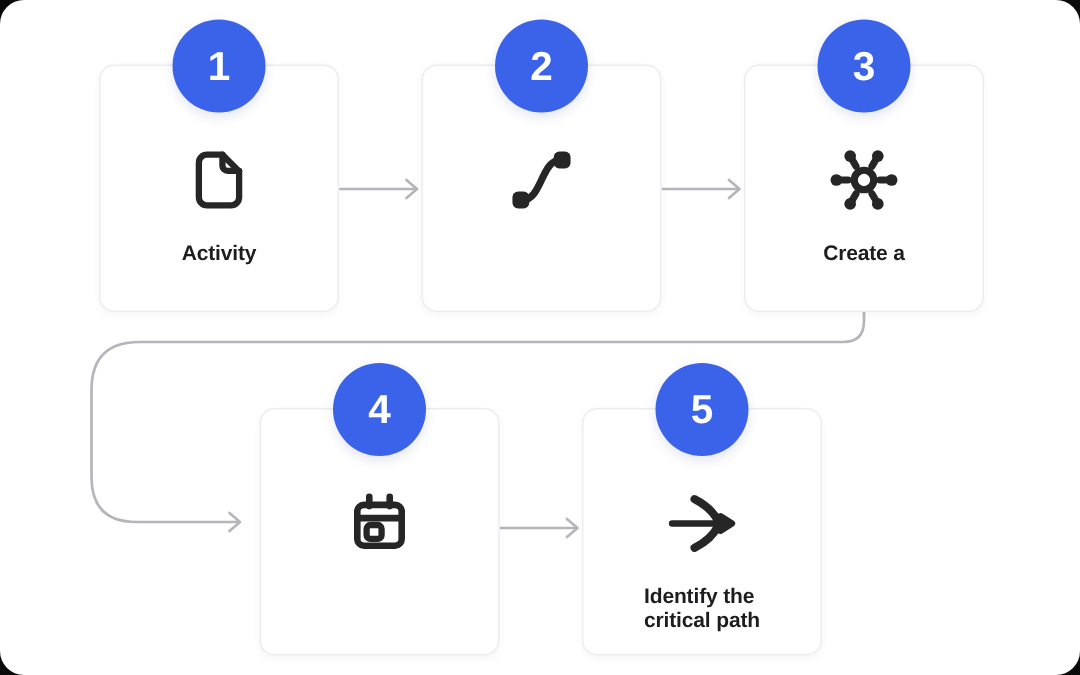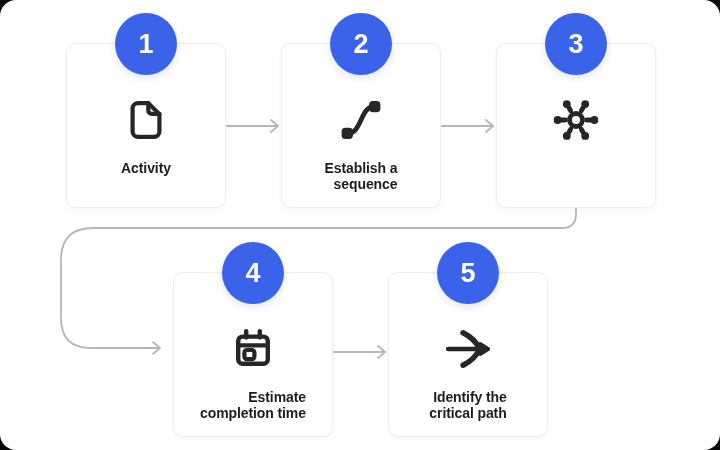--- a/index.html
+++ b/index.html
@@ -27,21 +27,21 @@
   .card-5{left:388px;top:272px;}
   .badge{
     position:absolute;top:-31px;left:50%;transform:translateX(-50%);
     width:62px;height:62px;border-radius:50%;background:var(--badge-blue);
     display:flex;align-items:center;justify-content:center;
     box-shadow:0 3px 8px rgba(30,50,120,0.12);
   }
   .badge span{color:#ffffff;font-size:27px;font-weight:700;line-height:1;}
   .icon-wrap{margin-top:50px;height:52px;display:flex;align-items:center;justify-content:center;color:var(--icon-dark);}
   .label{
-    margin-top:14px;text-align:right;color:var(--text-dark);
+    margin-top:14px;text-align:left;color:var(--text-dark);
     font-size:14px;font-weight:700;line-height:16px;letter-spacing:-0.1px;
   }
 </style>
 </head>
 <body>
 
 <div class="canvas">
 
   <svg class="connector-layer" width="720" height="450" viewBox="0 0 720 450" fill="none" stroke="#b5b5bc" stroke-width="1.8" stroke-linecap="round" stroke-linejoin="round">
     <g>
@@ -81,24 +81,20 @@
     <div class="badge">
       <span>2</span>
     </div>
     <div class="icon-wrap">
       <svg width="50" height="50" viewBox="0 0 24 24" fill="none">
         <path d="M6 18.4 C12 18.4 12 5.6 18 5.6" stroke="currentColor" stroke-width="2.3" stroke-linecap="round"></path>
         <rect x="2.7" y="15.7" width="5.4" height="5.4" rx="1.8" fill="currentColor"></rect>
         <rect x="15.9" y="2.9" width="5.4" height="5.4" rx="1.8" fill="currentColor"></rect>
       </svg>
     </div>
-    <div class="label">
-      <div>Establish a</div>
-      <div>sequence</div>
-    </div>
   </div>
 
   <div class="card card-3">
     <div class="badge">
       <span>3</span>
     </div>
     <div class="icon-wrap">
       <svg width="52" height="52" viewBox="0 0 24 24" fill="none" stroke="currentColor" stroke-width="2.2" stroke-linecap="round">
         <circle cx="12" cy="12" r="3"></circle>
         <path d="M16.9 12 H19.4"></path>
@@ -109,39 +105,36 @@
           <circle cx="16.25" cy="4.64" r="1.8" fill="currentColor" stroke="none"></circle>
         <path d="M9.55 7.76 L8.3 5.6"></path>
           <circle cx="7.75" cy="4.64" r="1.8" fill="currentColor" stroke="none"></circle>
         <path d="M9.55 16.24 L8.3 18.4"></path>
           <circle cx="7.75" cy="19.36" r="1.8" fill="currentColor" stroke="none"></circle>
         <path d="M14.45 16.24 L15.7 18.4"></path>
           <circle cx="16.25" cy="19.36" r="1.8" fill="currentColor" stroke="none"></circle>
       </svg>
     </div>
     <div class="label">
+      <div>Create a</div>
     </div>
   </div>
 
   <div class="card card-4">
     <div class="badge">
       <span>4</span>
     </div>
     <div class="icon-wrap">
       <svg width="48" height="48" viewBox="0 0 24 24" fill="none" stroke="currentColor" stroke-width="2.2" stroke-linecap="round" stroke-linejoin="round">
         <rect x="4.6" y="5.8" width="14.8" height="13.6" rx="2.2"></rect>
         <path d="M4.8 10.2 H19.2"></path>
         <path d="M8.6 3.1 V6.2"></path>
         <path d="M15.4 3.1 V6.2"></path>
         <rect x="7.7" y="12.5" width="5" height="4.6" rx="1.3" stroke-width="2.1"></rect>
       </svg>
-    </div>
-    <div class="label">
-      <div>Estimate</div>
-      <div>completion time</div>
     </div>
   </div>
 
   <div class="card card-5">
     <div class="badge">
       <span>5</span>
     </div>
     <div class="icon-wrap">
       <svg width="52" height="52" viewBox="0 0 24 24" fill="none" stroke="currentColor" stroke-linecap="round" stroke-linejoin="round">
         <path d="M2.8 12 H20.2" stroke-width="2"></path>

